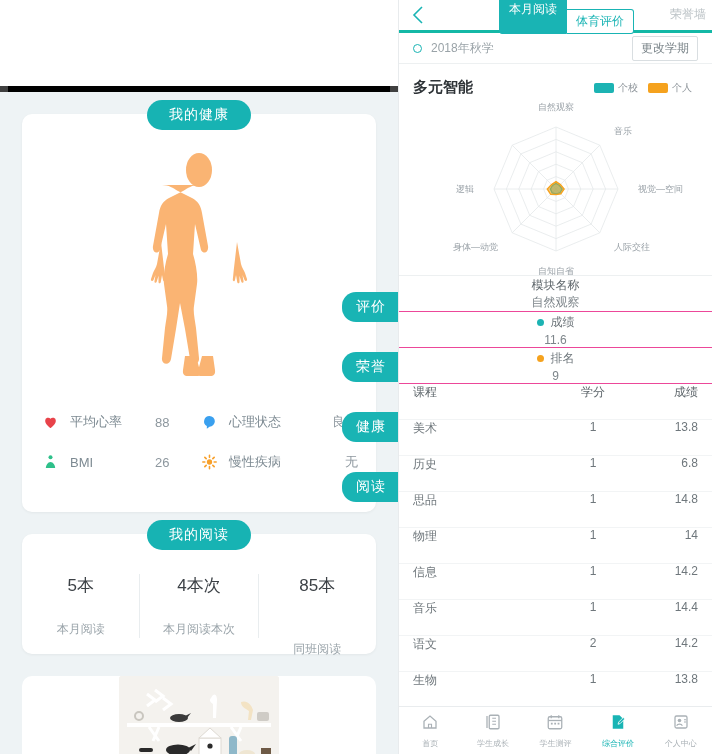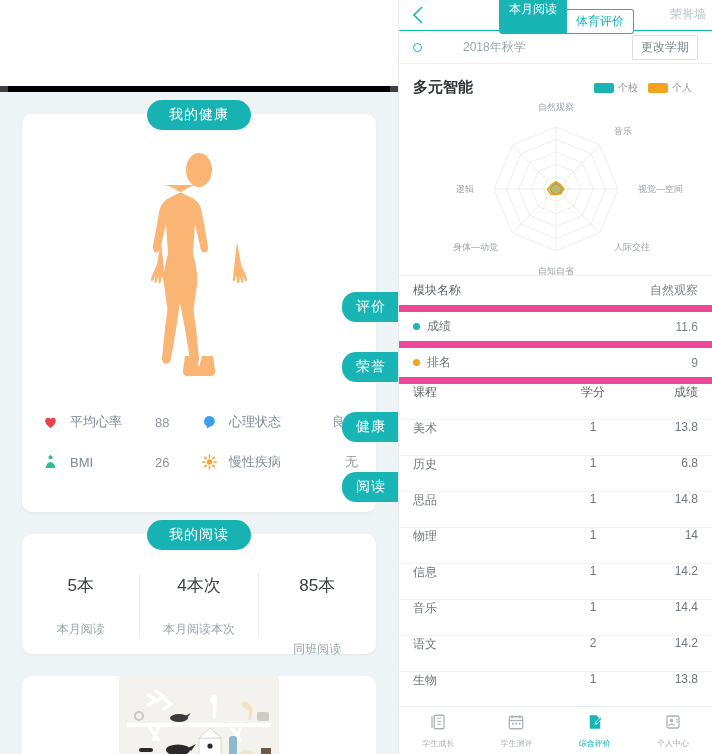--- a/index.html
+++ b/index.html
@@ -88,41 +88,41 @@
     font-size:12px; padding:3px 9px; border:1px solid #19b4b4;
     color:#19b4b4; background:#ffffff; white-space:nowrap;
   }
   .seg-btn.active { background:#19b4b4; color:#ffffff; }
   .seg-btn:first-child { border-radius:3px 0 0 3px; }
   .seg-btn:last-child { border-radius:0 3px 3px 0; border-left:none;margin-top:12px; }
   .honor { position:absolute; right:6px; top:6px;
            font-size:12px; color:#b9c0c4; }
 
   .semrow {
-    height:34px; border-top:1px solid #14b8a6; border-bottom:1px solid #edf0f1;
-    display:flex; align-items:center; padding:0 14px; flex:0 0 34px;gap:32px;
+    height:34px; border-top:3px solid #14b8a6; border-bottom:1px solid #edf0f1;
+    display:flex; align-items:center; padding:0 14px; flex:0 0 34px;
   }
   .sem-dot { width:9px; height:9px; border:1.5px solid #19b4b4;
              border-radius:50%; margin-right:9px; }
   .sem-txt { font-size:12px; color:#9aa3a8; flex:1; }
   .sem-btn { font-size:12px; color:#7a8489; border:1px solid #d9dee1;
              border-radius:2px; padding:3px 8px; }
 
   .chart-head { display:flex; align-items:center; padding:14px 14px 0 14px; }
   .chart-title { font-size:15px; font-weight:bold; color:#2f3438; flex:1; }
   .legend { display:flex; align-items:center; gap:4px; }
   .lg-sw { width:20px; height:10px; border-radius:2px; }
   .lg-tx { font-size:10px; color:#8c9399; margin-right:6px; }
 
   .radar-wrap { height:178px; position:relative; }
   .radar-wrap svg { position:absolute; left:50%; top:0; transform:translateX(-50%); }
 
   .kv-table { border-top:1px solid #edf0f1; }
   .kv-row { height:36px; display:flex; align-items:center;
-            padding:0 14px; border-bottom:7px solid #ec4899; }
+            padding:0 14px; border-bottom:1px solid #ec4899;flex-direction:column; }
   .kv-row.head .kv-k { color:#5e666b; }
   .kv-k { font-size:12px; color:#6e767b; flex:1; display:flex; align-items:center; }
   .kv-v { font-size:12px; color:#7d858a; }
   .kv-dot { width:7px; height:7px; border-radius:50%; margin-right:7px; }
 
   .course-table { flex:1; overflow:hidden; }
   .c-row { height:36px; display:flex; 
            padding:0 14px; border-bottom:1px solid #f2f4f5; }
   .c-c1 { flex:1; font-size:12px; color:#6f777c; }
   .c-c2 { width:90px; text-align:center; font-size:12px; color:#6f777c; }
@@ -391,20 +391,29 @@
           <span class="c-c2">1</span>
           <span class="c-c3">13.8</span>
         </div>
       </div>
   </div>
 
   <div class="bottom-nav">
     <div class="nav-item">
       <span>
         <svg width="18" height="18" viewBox="0 0 24 24">
+            <path d="M4 11 L12 4 L20 11 V20 H4 Z" fill="none" stroke="#aab1b6" stroke-width="1.7"></path>
+            <path d="M10 20 v-5 h4 v5" fill="none" stroke="#aab1b6" stroke-width="1.5"></path>
+          </svg>
+      </span>
+      <span class="nav-lb">首页</span>
+    </div>
+    <div class="nav-item">
+      <span>
+        <svg width="18" height="18" viewBox="0 0 24 24">
             <rect x="7" y="3" width="13" height="18" rx="1.5" fill="none" stroke="#aab1b6" stroke-width="1.7"></rect>
             <path d="M11 7h5M11 11h5M11 15h5" stroke="#aab1b6" stroke-width="1.5"></path>
             <path d="M4 4 v16" stroke="#aab1b6" stroke-width="1.7"></path>
           </svg>
       </span>
       <span class="nav-lb">学生成长</span>
     </div>
     <div class="nav-item">
       <span>
         <svg width="18" height="18" viewBox="0 0 24 24">

